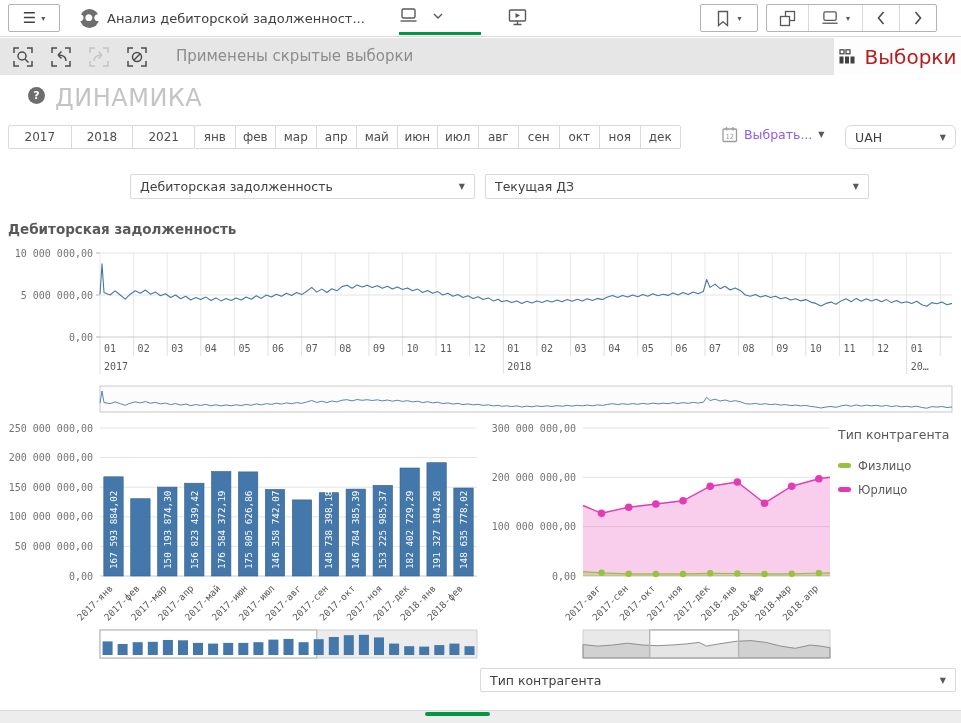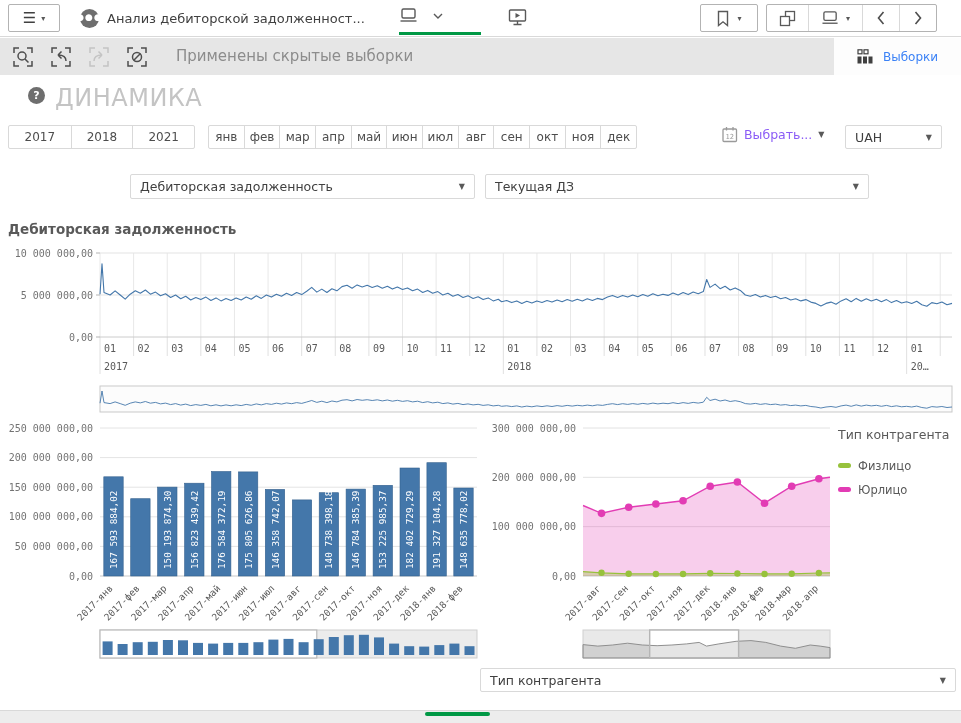--- a/index.html
+++ b/index.html
@@ -21,39 +21,39 @@
   .nav-group { position:absolute; left:766px; top:4px; height:28px; border:1px solid #b3b3b3; border-radius:2px; display:flex; background:#fff; }
   .nav-group .cell { display:flex; align-items:center; justify-content:center; padding:0 12px; border-left:1px solid #d9d9d9; cursor:pointer; gap:6px; }
   .nav-group .cell:first-child { border-left:none; }
 
   
   .toolbar2 { position:absolute; left:0; top:38px; width:961px; height:37px; background:#e6e6e6;padding-left:8px; }
   .sel-icons { position:absolute; left:4px; top:0; height:37px; display:flex; }
   .sel-icon-btn { width:38px; height:37px; display:flex; align-items:center; justify-content:center; cursor:pointer; }
   .sel-message { position:absolute; left:176px; top:9px; font-size:15px; color:#8c8c8c; }
   .selections-panel { position:absolute; right:0; top:0; width:127px; height:37px; background:#fdfdfd; display:flex; align-items:center; justify-content:center; gap:10px; cursor:pointer; }
-  .selections-panel .lbl { font-size:12px; color:#3b82f6; }
+  .selections-panel .lbl { font-size:20px; color:#b91c1c; }
 
   
   .help-icon { position:absolute; left:28px; top:87px; width:17px; height:17px; border-radius:50%; background:#6e6e6e; color:#fff; font-size:11px; font-weight:bold; display:flex; align-items:center; justify-content:center; cursor:pointer; }
   .page-title { position:absolute; left:55px; top:84px; font-size:24px; color:#c4c4c4; letter-spacing:0.5px; }
 
   .btn-group { position:absolute; display:flex; height:24px; border:1px solid #d9d9d9; border-radius:2px; background:#fff; }
   .btn-group .cell { border-left:1px solid #d9d9d9; display:flex; align-items:center; justify-content:center; font-size:12px; color:#4d4d4d; cursor:pointer; }
   .btn-group .cell:first-child { border-left:none; }
   #years-group { left:8px; top:125px; width:187px; }
   #years-group .cell { width:62px; }
-  #months-group { left:208px; top:125px; width:429px; }
+  #months-group { left:194px; top:125px; width:487px;justify-content:flex-end; }
   #months-group .cell { flex:1; }
 
   .date-picker { position:absolute; left:722px; top:126px; display:flex; align-items:center; gap:6px; cursor:pointer; }
   .date-picker .lbl { font-size:12.5px; color:#8b5cf6; }
   .select { position:absolute; height:25px; border:1px solid #d9d9d9; border-radius:2px; background:#fff; display:flex; align-items:center; padding:0 9px; font-size:12.5px; color:#404040; cursor:pointer; }
   .select .caret { margin-left:auto; }
-  #currency-select { left:845px; top:125px; width:97px; height:24px; }
+  #currency-select { left:845px; top:125px; width:111px; height:24px;border-radius:6px; }
   #measure-select { left:130px; top:174px; width:345px; }
   #detail-select  { left:485px; top:174px; width:384px; }
   #type-select    { left:480px; top:668px; width:476px; height:24px; }
 
   .section-title { position:absolute; left:8px; top:221px; font-size:13.5px; font-weight:bold; color:#595959; }
 
   svg text { font-family:"DejaVu Sans Mono","Liberation Mono",monospace; }
   svg text.sans { font-family:"DejaVu Sans","Liberation Sans",sans-serif; }
   #main-line-svg { position:absolute; left:8px; top:240px; }
   #bar-svg  { position:absolute; left:8px;  top:421px; }

